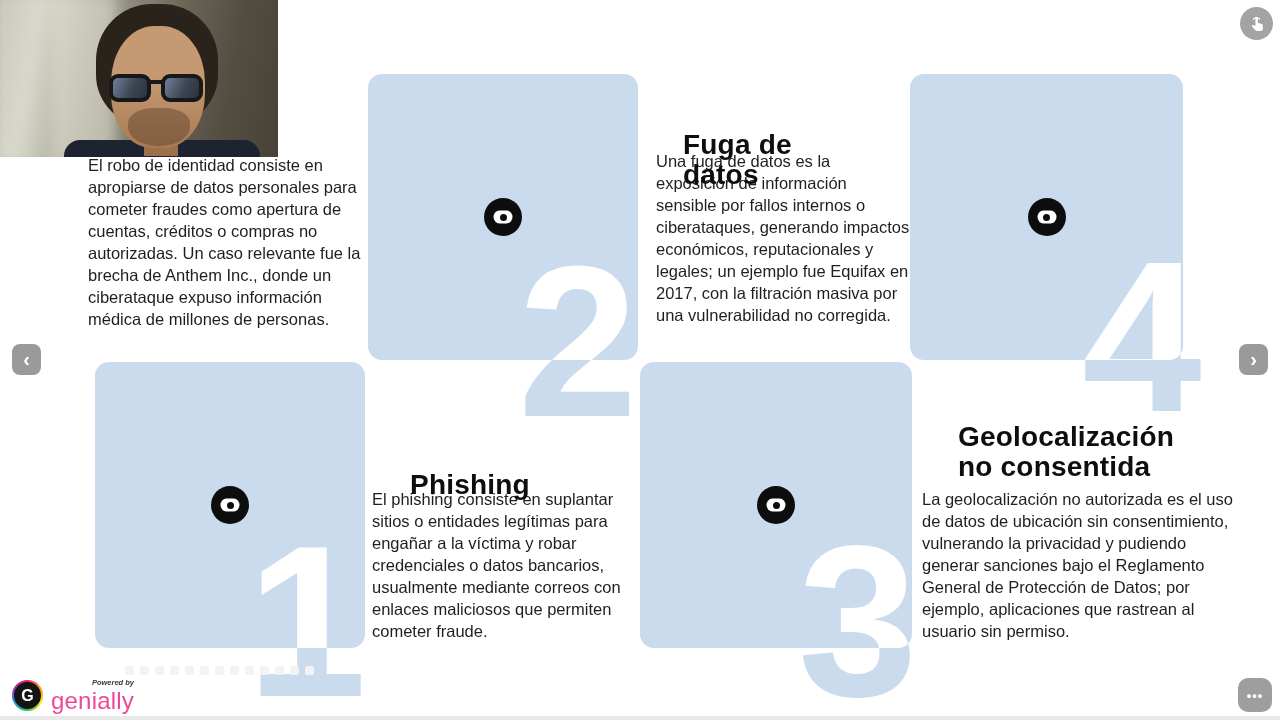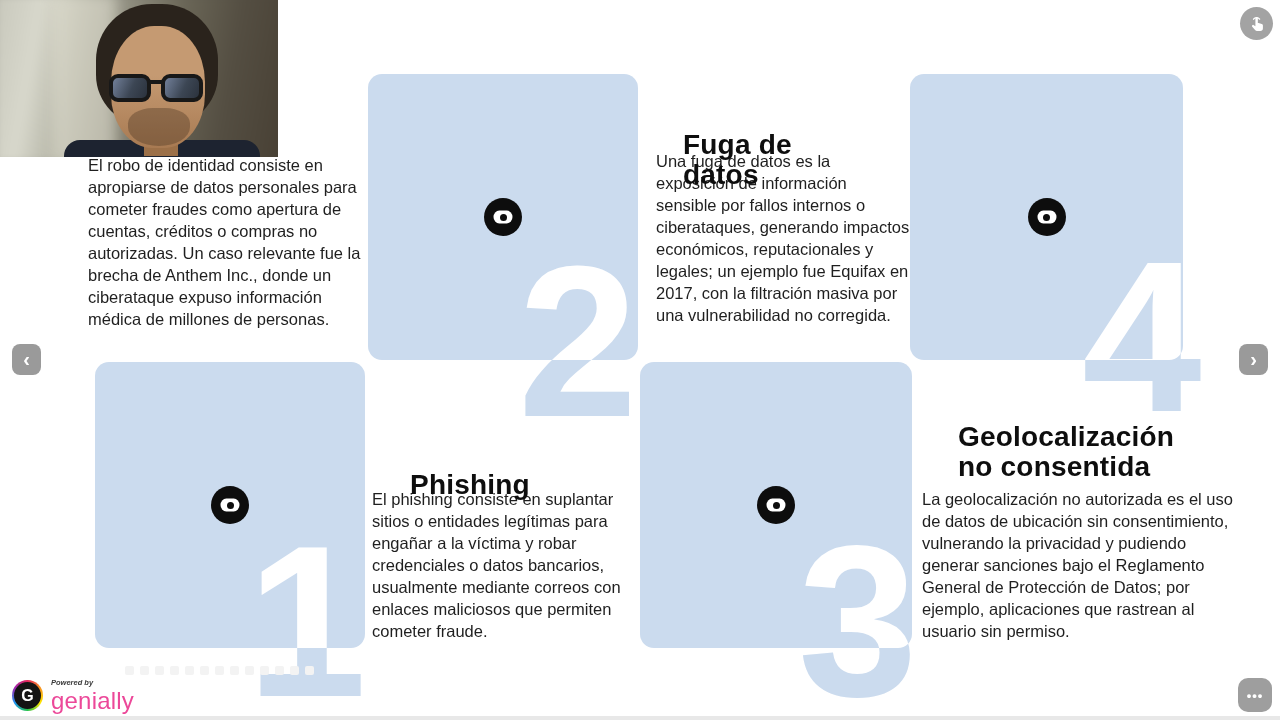--- a/index.html
+++ b/index.html
@@ -65,21 +65,21 @@
   .more-btn{position:absolute;left:1238px;top:678px;width:34px;height:34px;border-radius:10px;background:#9e9e9e;color:#fff;display:flex;align-items:center;justify-content:center;z-index:8;cursor:pointer;font-size:13px;letter-spacing:1px;font-weight:700;}
 
   
   .dots-row{position:absolute;left:125px;top:666px;display:flex;gap:6px;z-index:1;}
   .dots-row span{width:9px;height:9px;background:#f3f3f3;border-radius:2px;}
 
   
   .brand{position:absolute;left:12px;top:679px;display:flex;align-items:center;gap:8px;z-index:8;cursor:pointer;}
   .brand-logo{position:relative;width:31px;height:31px;border-radius:50%;background:conic-gradient(#e5275c,#f7931e,#ffe600,#27c24c,#2196f3,#9c27b0,#e5275c);}
   .brand-logo-inner{position:absolute;inset:2px;border-radius:50%;background:#141414;display:flex;align-items:center;justify-content:center;color:#fff;font-weight:700;font-size:16px;}
-  .brand-text{display:flex;flex-direction:column;line-height:1;}
+  .brand-text{display:flex;flex-direction:column;line-height:1;align-items:flex-end;}
   .brand-powered{font-size:7.5px;font-weight:700;font-style:italic;color:#3a3a3a;margin-bottom:2px;}
   .brand-name{font-size:24px;color:#ec4899;letter-spacing:.2px;}
 </style>
 </head>
 <body>
 
 <div id="stage">
 
   <div class="partial-glyph">8</div>
 

